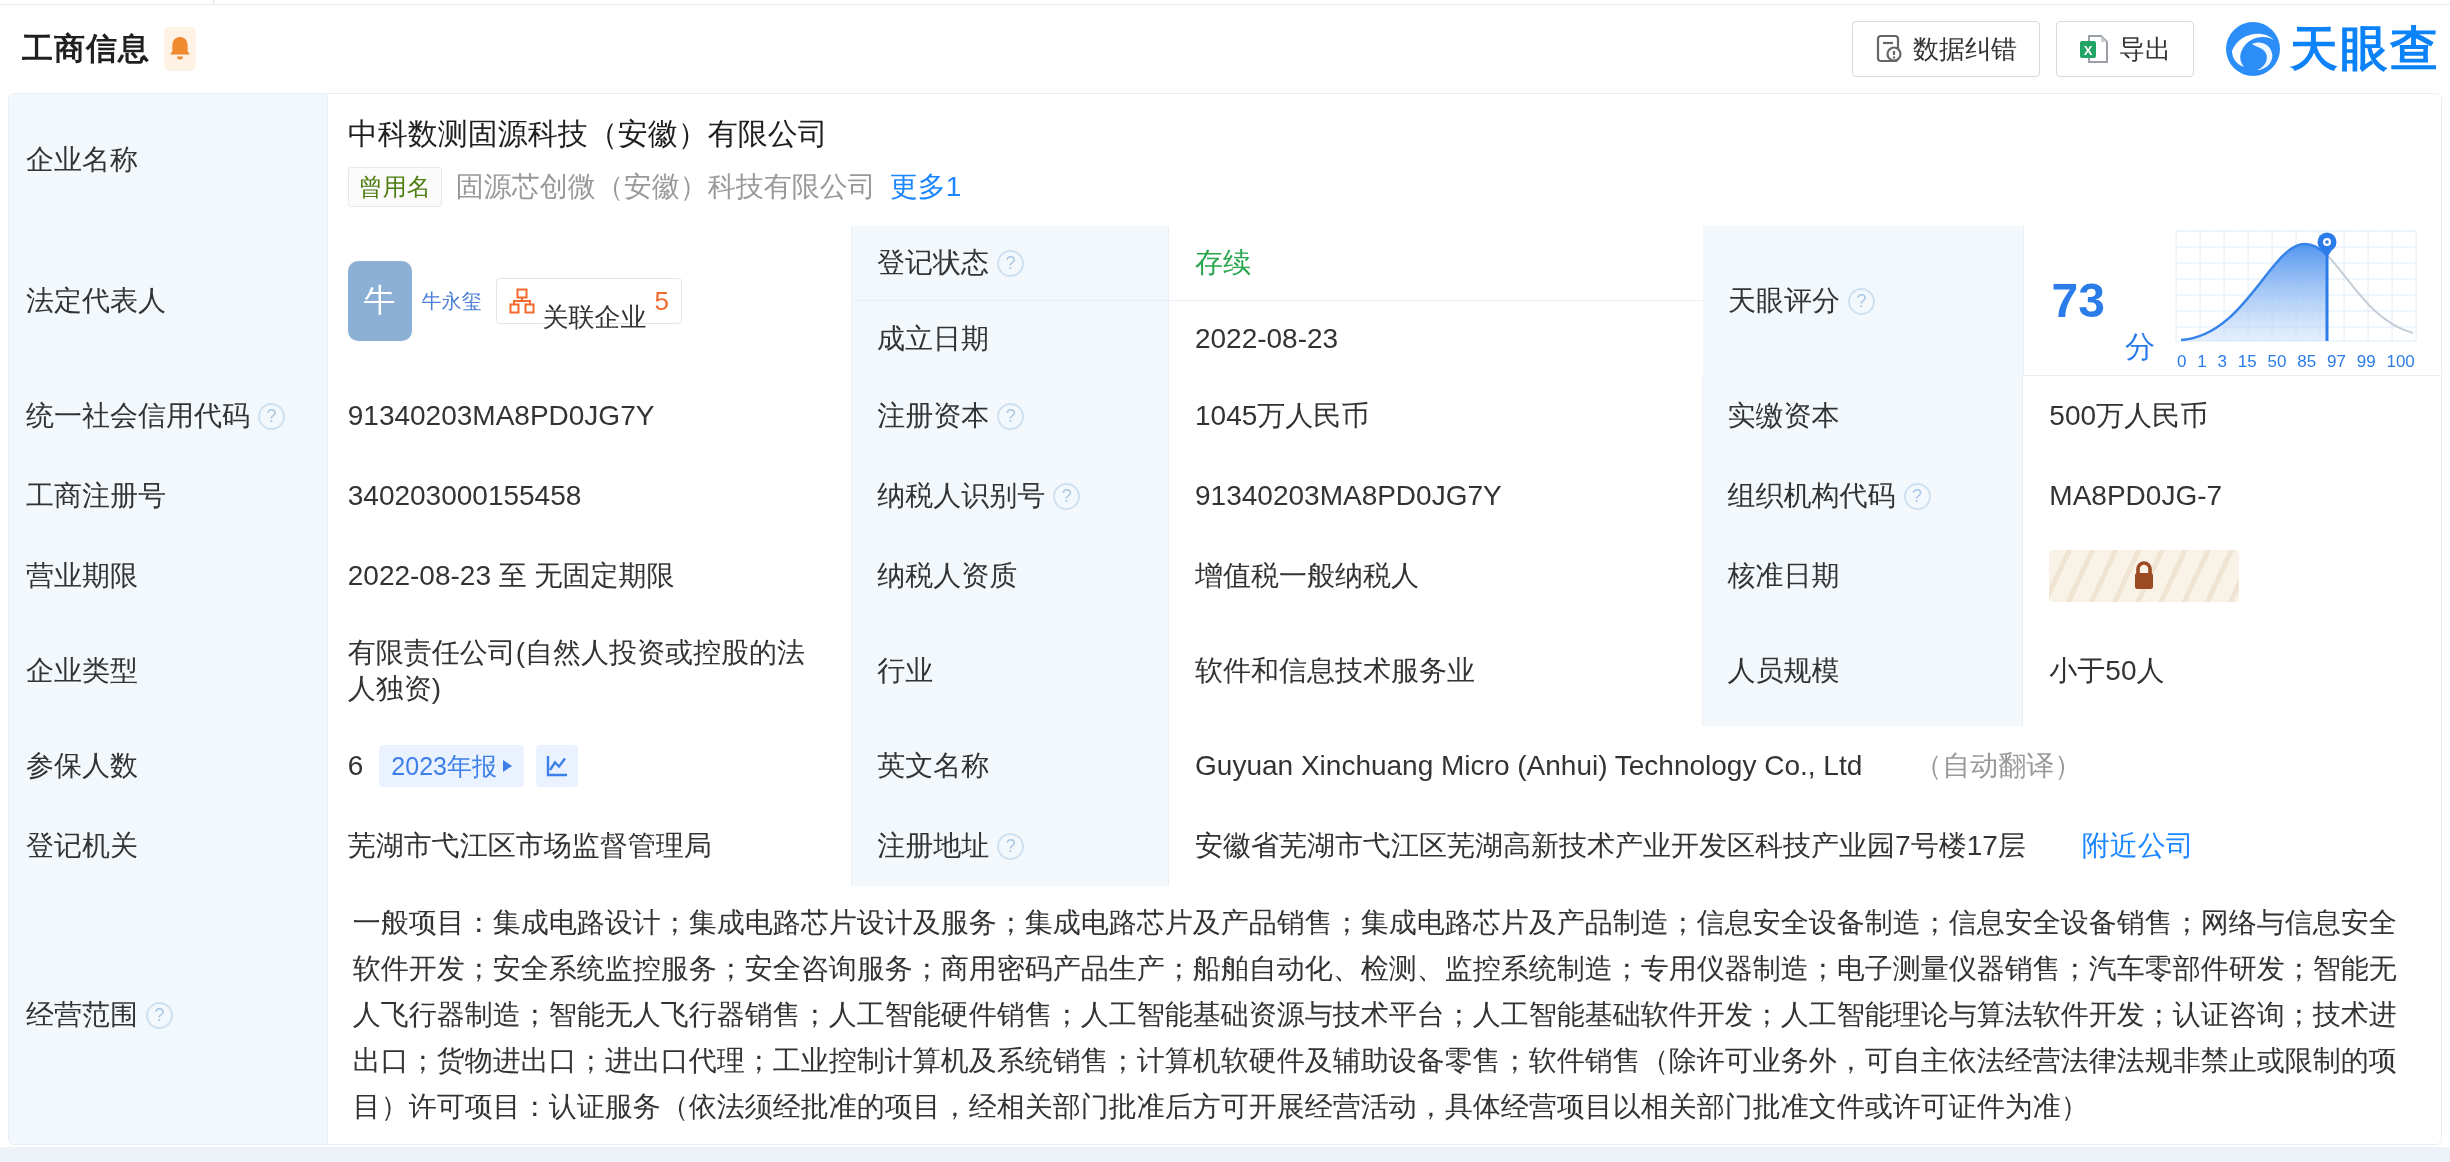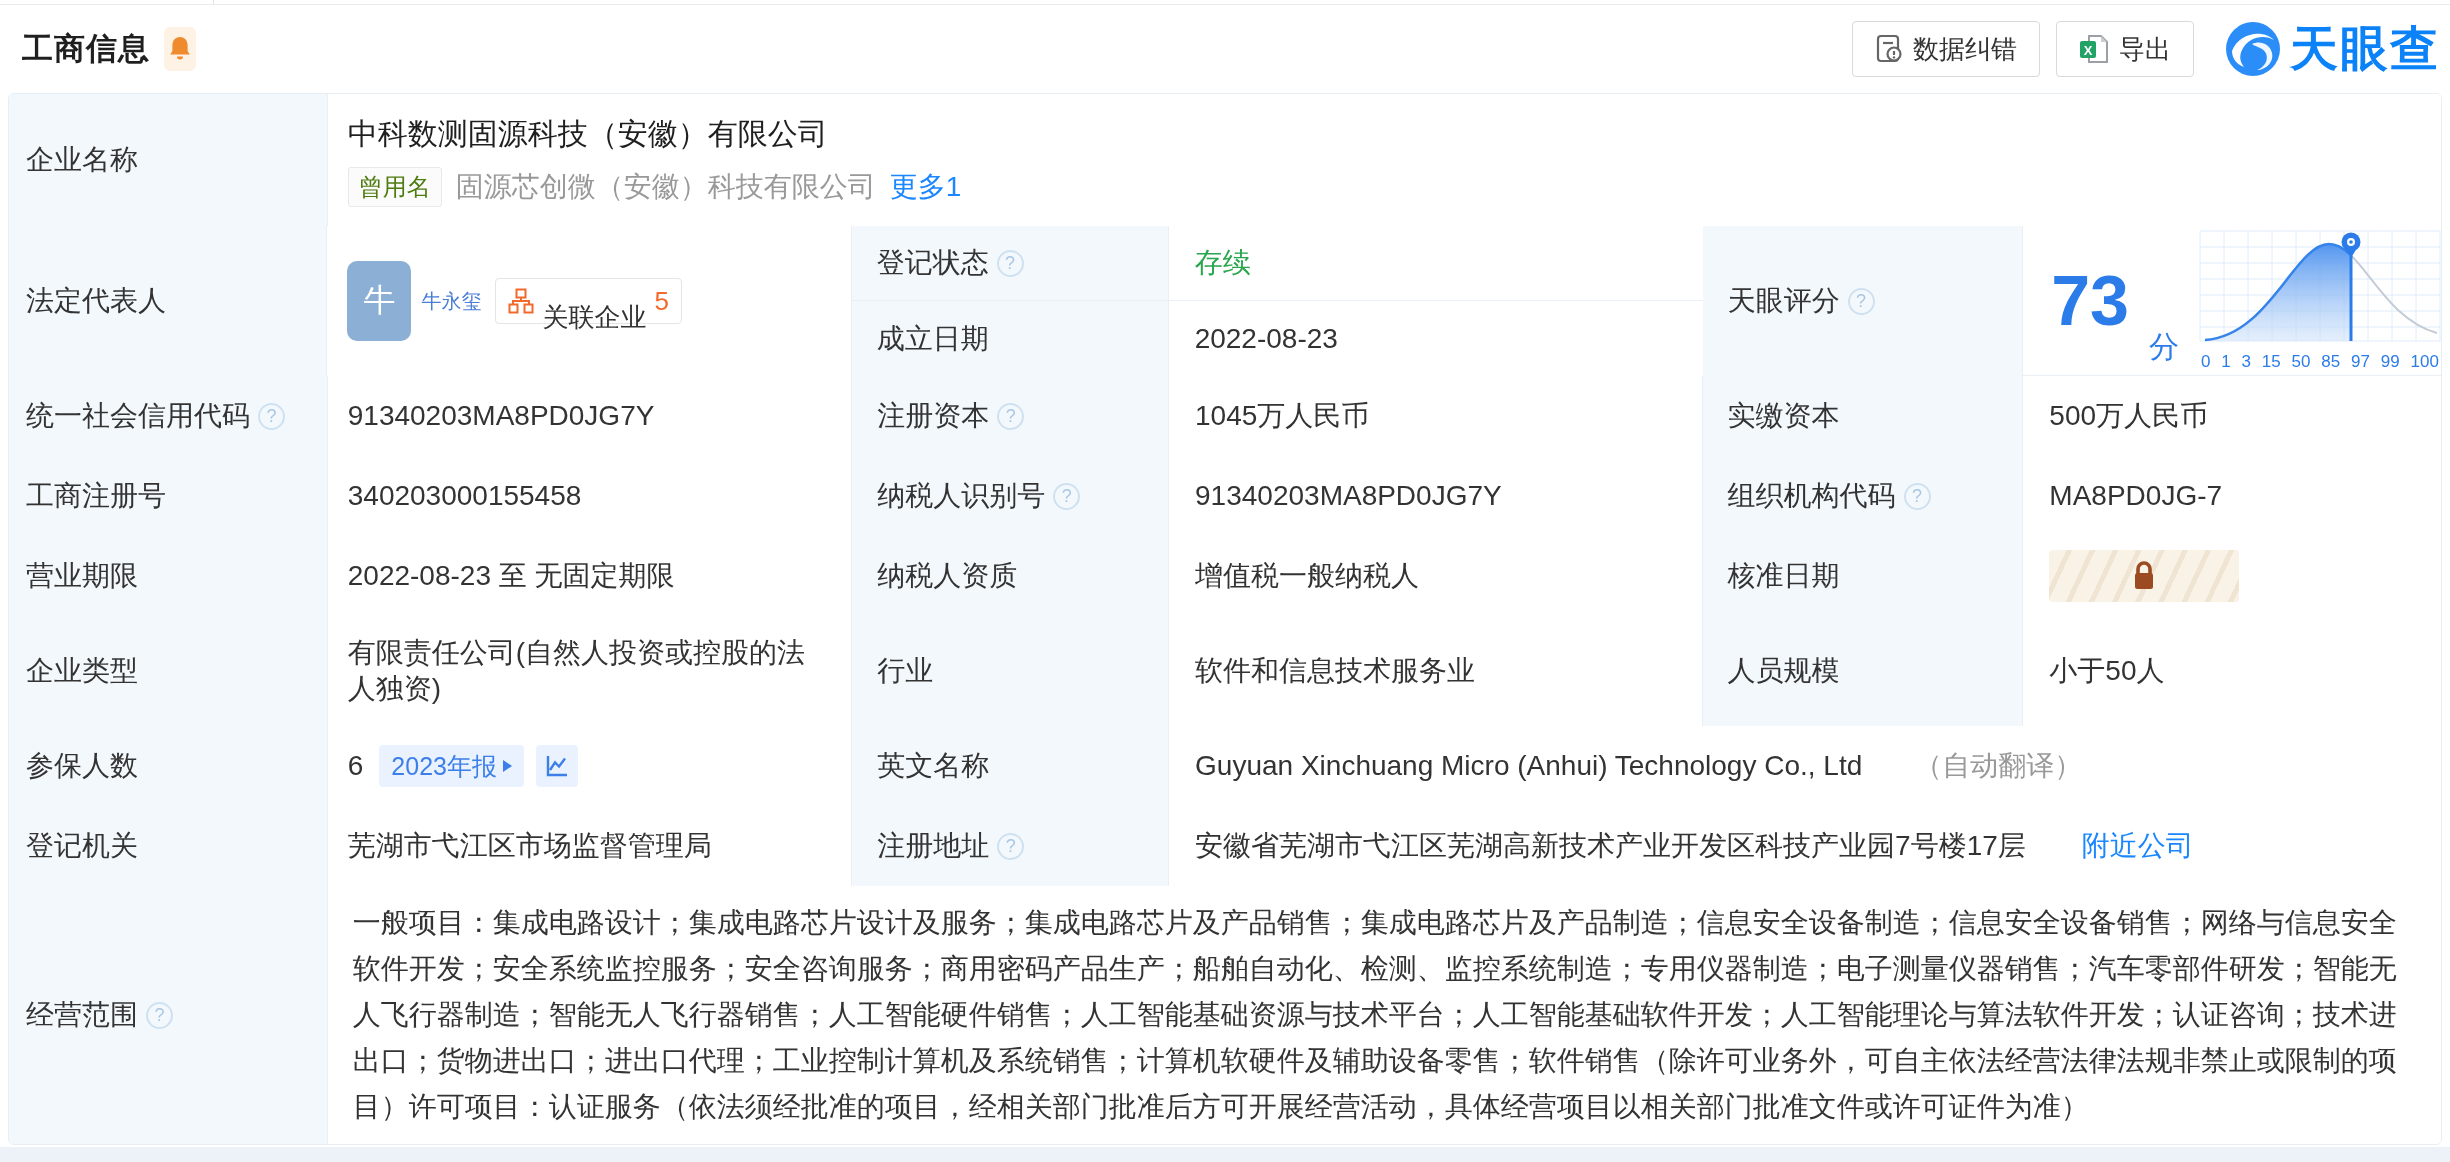--- a/index.html
+++ b/index.html
@@ -55,21 +55,21 @@
     border:1px solid #e5e5e5; border-radius:4px; background:#fff; cursor:pointer; }
   .related-tag .t { font-size:26px; color:#333;margin-top:32px; }
   .related-tag .n { font-size:26px; color:#f3692c; font-weight:500; }
   .nested-col { width:851px; display:flex; flex-direction:column; }
   .nested-row { display:flex; height:75px; }
   .nested-row.first { border-bottom:1px solid #e9eff5; }
   .status-green { color:#2aa64f; }
 
   
   .score-cell { display:flex; align-items:center; padding-left:28px; gap:20px; }
-  .score-num { font-size:70px; font-weight:700; color:#2b7ce9; line-height:1; }
+  .score-num { font-size:48px; font-weight:700; color:#2b7ce9; line-height:1; }
   .score-unit { font-size:30px; color:#2b7ce9; align-self:flex-end; margin-bottom:8px; }
   .score-chart { width:242px; display:flex; flex-direction:column; }
   .tick-row { display:flex; justify-content:space-between; font-size:17px; color:#2b7ce9; margin-top:4px; padding:0 2px; }
 
   
   .lock-box { width:190px; height:52px; border-radius:4px; background:#f9f2e7;
     background-image:repeating-linear-gradient(115deg, rgba(255,255,255,0) 0 16px, rgba(216,190,158,0.28) 16px 21px);
     display:flex; align-items:center; justify-content:center; cursor:pointer; }
 
   

